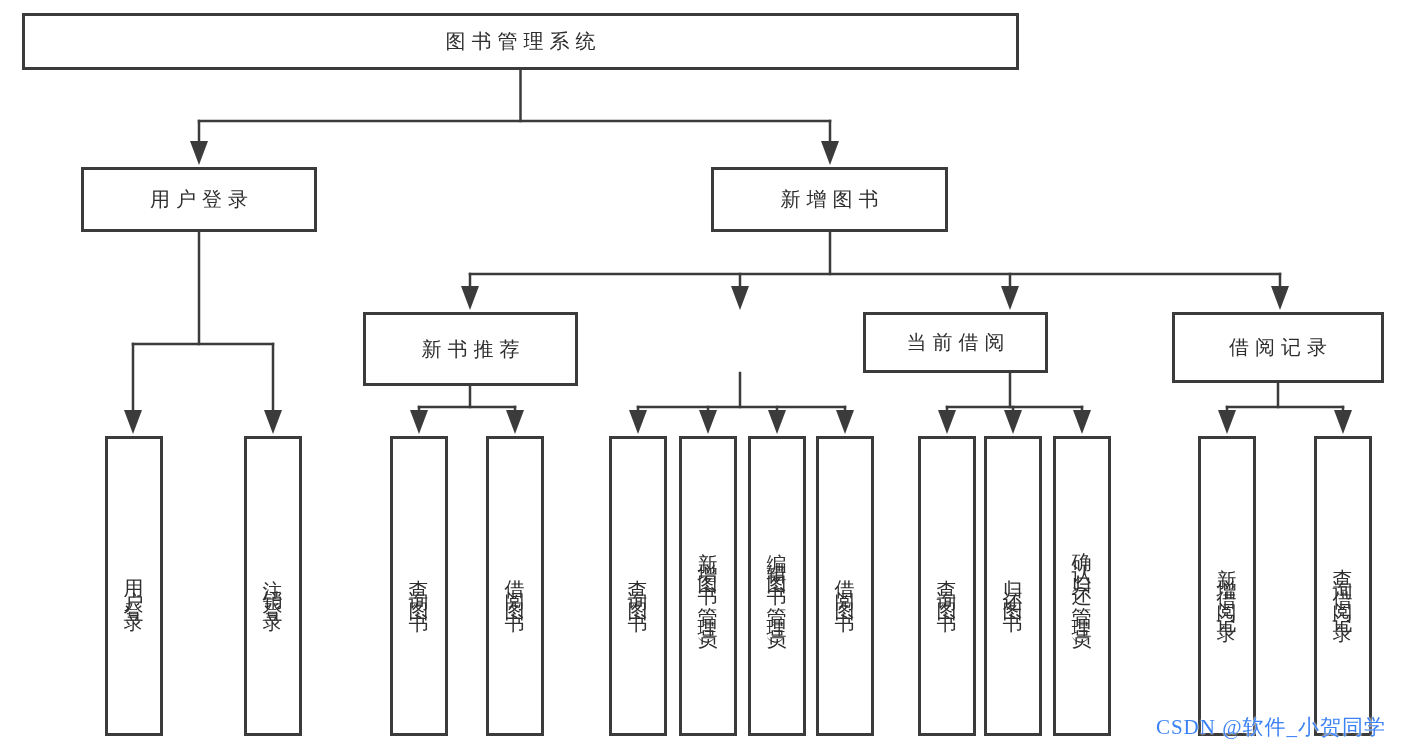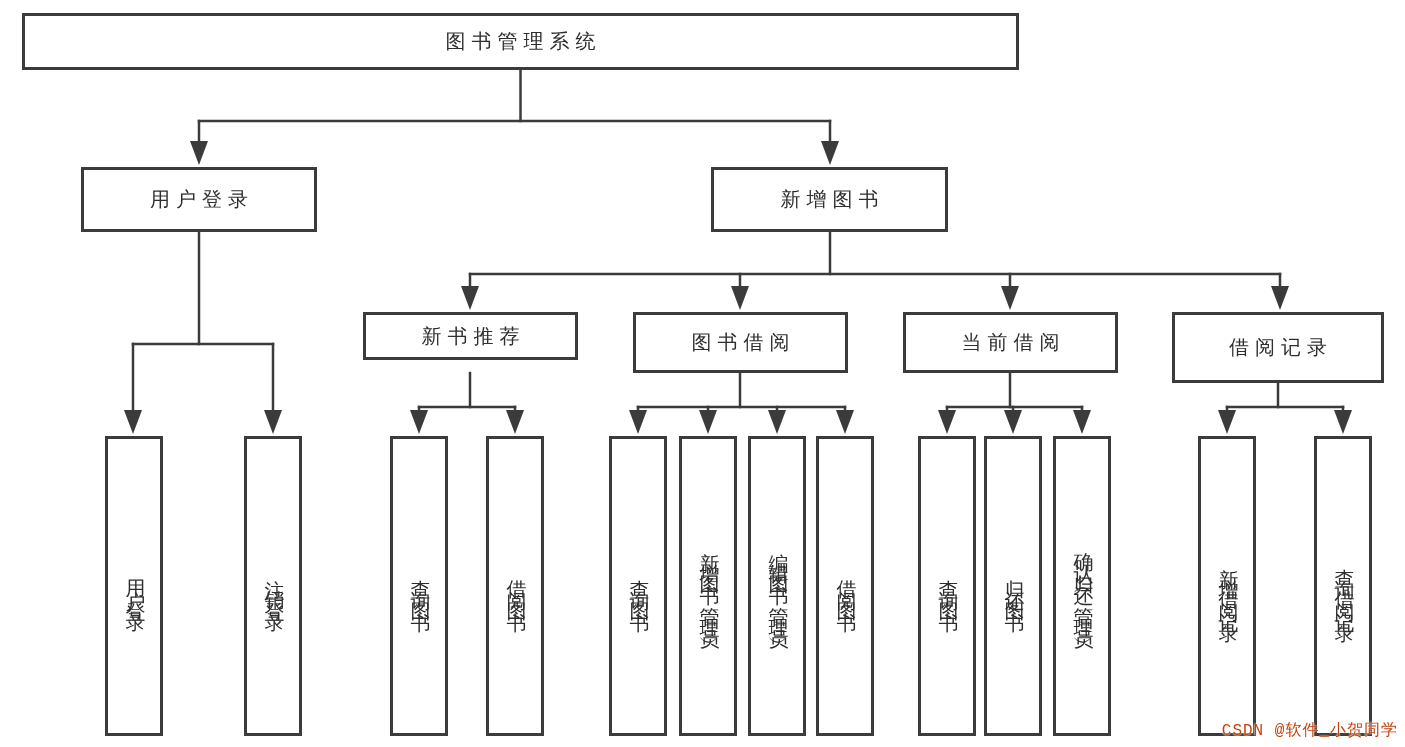--- a/index.html
+++ b/index.html
@@ -1,20 +1,20 @@
 <!DOCTYPE html>
 <html><head>
 <meta charset="utf-8">
 <style>
   html,body { margin:0; padding:0; background:#ffffff; }
   .canvas {
     position:relative;
     width:1405px; height:747px;
     background:#ffffff;
-    font-family:Liberation Mono, monospace;
+    font-family:Liberation Serif, serif;
     overflow:hidden;
   }
   svg.wires { position:absolute; left:0; top:0; }
   svg.wires line { stroke:#3b3b3b; stroke-width:2.5; stroke-linecap:square; }
   svg.wires polygon { fill:#3b3b3b; stroke:none; }
   .node {
     position:absolute;
     box-sizing:border-box;
     border:3px solid #3b3b3b;
     background:#ffffff;
@@ -32,23 +32,23 @@
     writing-mode:vertical-rl;
     text-orientation:mixed;
     font-size:20px;
     letter-spacing:11px;
     line-height:1;
     white-space:nowrap;
     color:#2e2e2e;
   }
   .watermark {
     position:absolute;
-    right:7px; bottom:6px;
-    font-size:16px;
-    color:#c2410c;
+    right:19px; bottom:6px;
+    font-size:21px;
+    color:#3b82f6;
     letter-spacing:1px;
     text-shadow:0 0 2px #ffffff, 0 0 2px #ffffff;
     white-space:nowrap;
   }
 </style>
 </head>
 <body>
 
 <div class="canvas">
 
@@ -132,27 +132,24 @@
     <span class="hlabel">图书管理系统</span>
   </div>
 
   <div class="node" style="left:81px;top:167px;width:236px;height:65px">
     <span class="hlabel">用户登录</span>
   </div>
   <div class="node" style="left:711px;top:167px;width:237px;height:65px">
     <span class="hlabel">新增图书</span>
   </div>
 
-  <div class="node" style="left:363px;top:312px;width:215px;height:48px">
+  <div class="node" style="left:363px;top:312px;width:215px;height:74px">
     <span class="hlabel">新书推荐</span>
   </div>
-  <div class="node" style="left:633px;top:312px;width:215px;height:61px">
-    <span class="hlabel">图书借阅</span>
-  </div>
-  <div class="node" style="left:903px;top:312px;width:215px;height:61px">
+  <div class="node" style="left:863px;top:312px;width:185px;height:61px">
     <span class="hlabel">当前借阅</span>
   </div>
   <div class="node" style="left:1172px;top:312px;width:212px;height:71px">
     <span class="hlabel">借阅记录</span>
   </div>
 
   <div class="node" style="left:105px;top:436px;width:58px;height:300px">
     <span class="vlabel">用户登录</span>
   </div>
   <div class="node" style="left:244px;top:436px;width:58px;height:300px">

